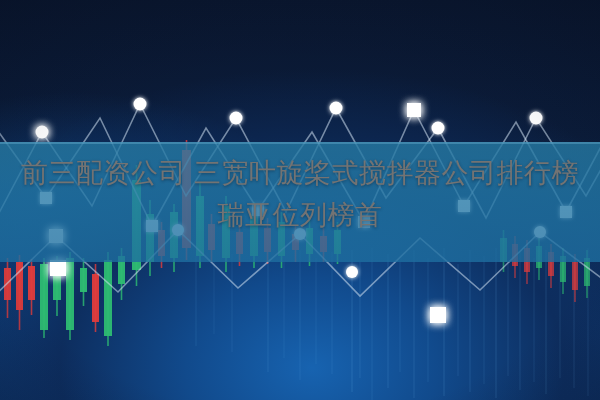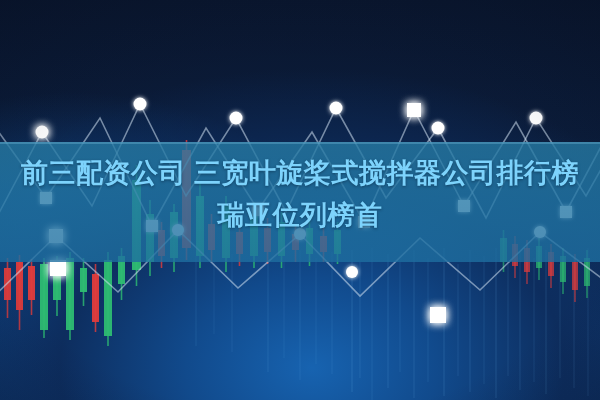--- a/index.html
+++ b/index.html
@@ -36,23 +36,23 @@
   }
   .band-top-edge{
     position:absolute;left:0;right:0;top:142px;height:2px;
     background:rgba(120,190,220,.35);
   }
 
   
   .headline{
     position:absolute;left:0;right:0;top:152px;
     text-align:center;
-    color:#7dd3fc;
+    color:#737373;
     font-size:27px;
-    font-weight:bold;
+    font-weight:normal;
     line-height:42px;
     letter-spacing:.5px;
     text-shadow:0 1px 3px rgba(0,20,40,.45);
     padding:0 14px;
     box-sizing:border-box;
     white-space:pre-line;
   }
 </style>
 </head>
 <body>

